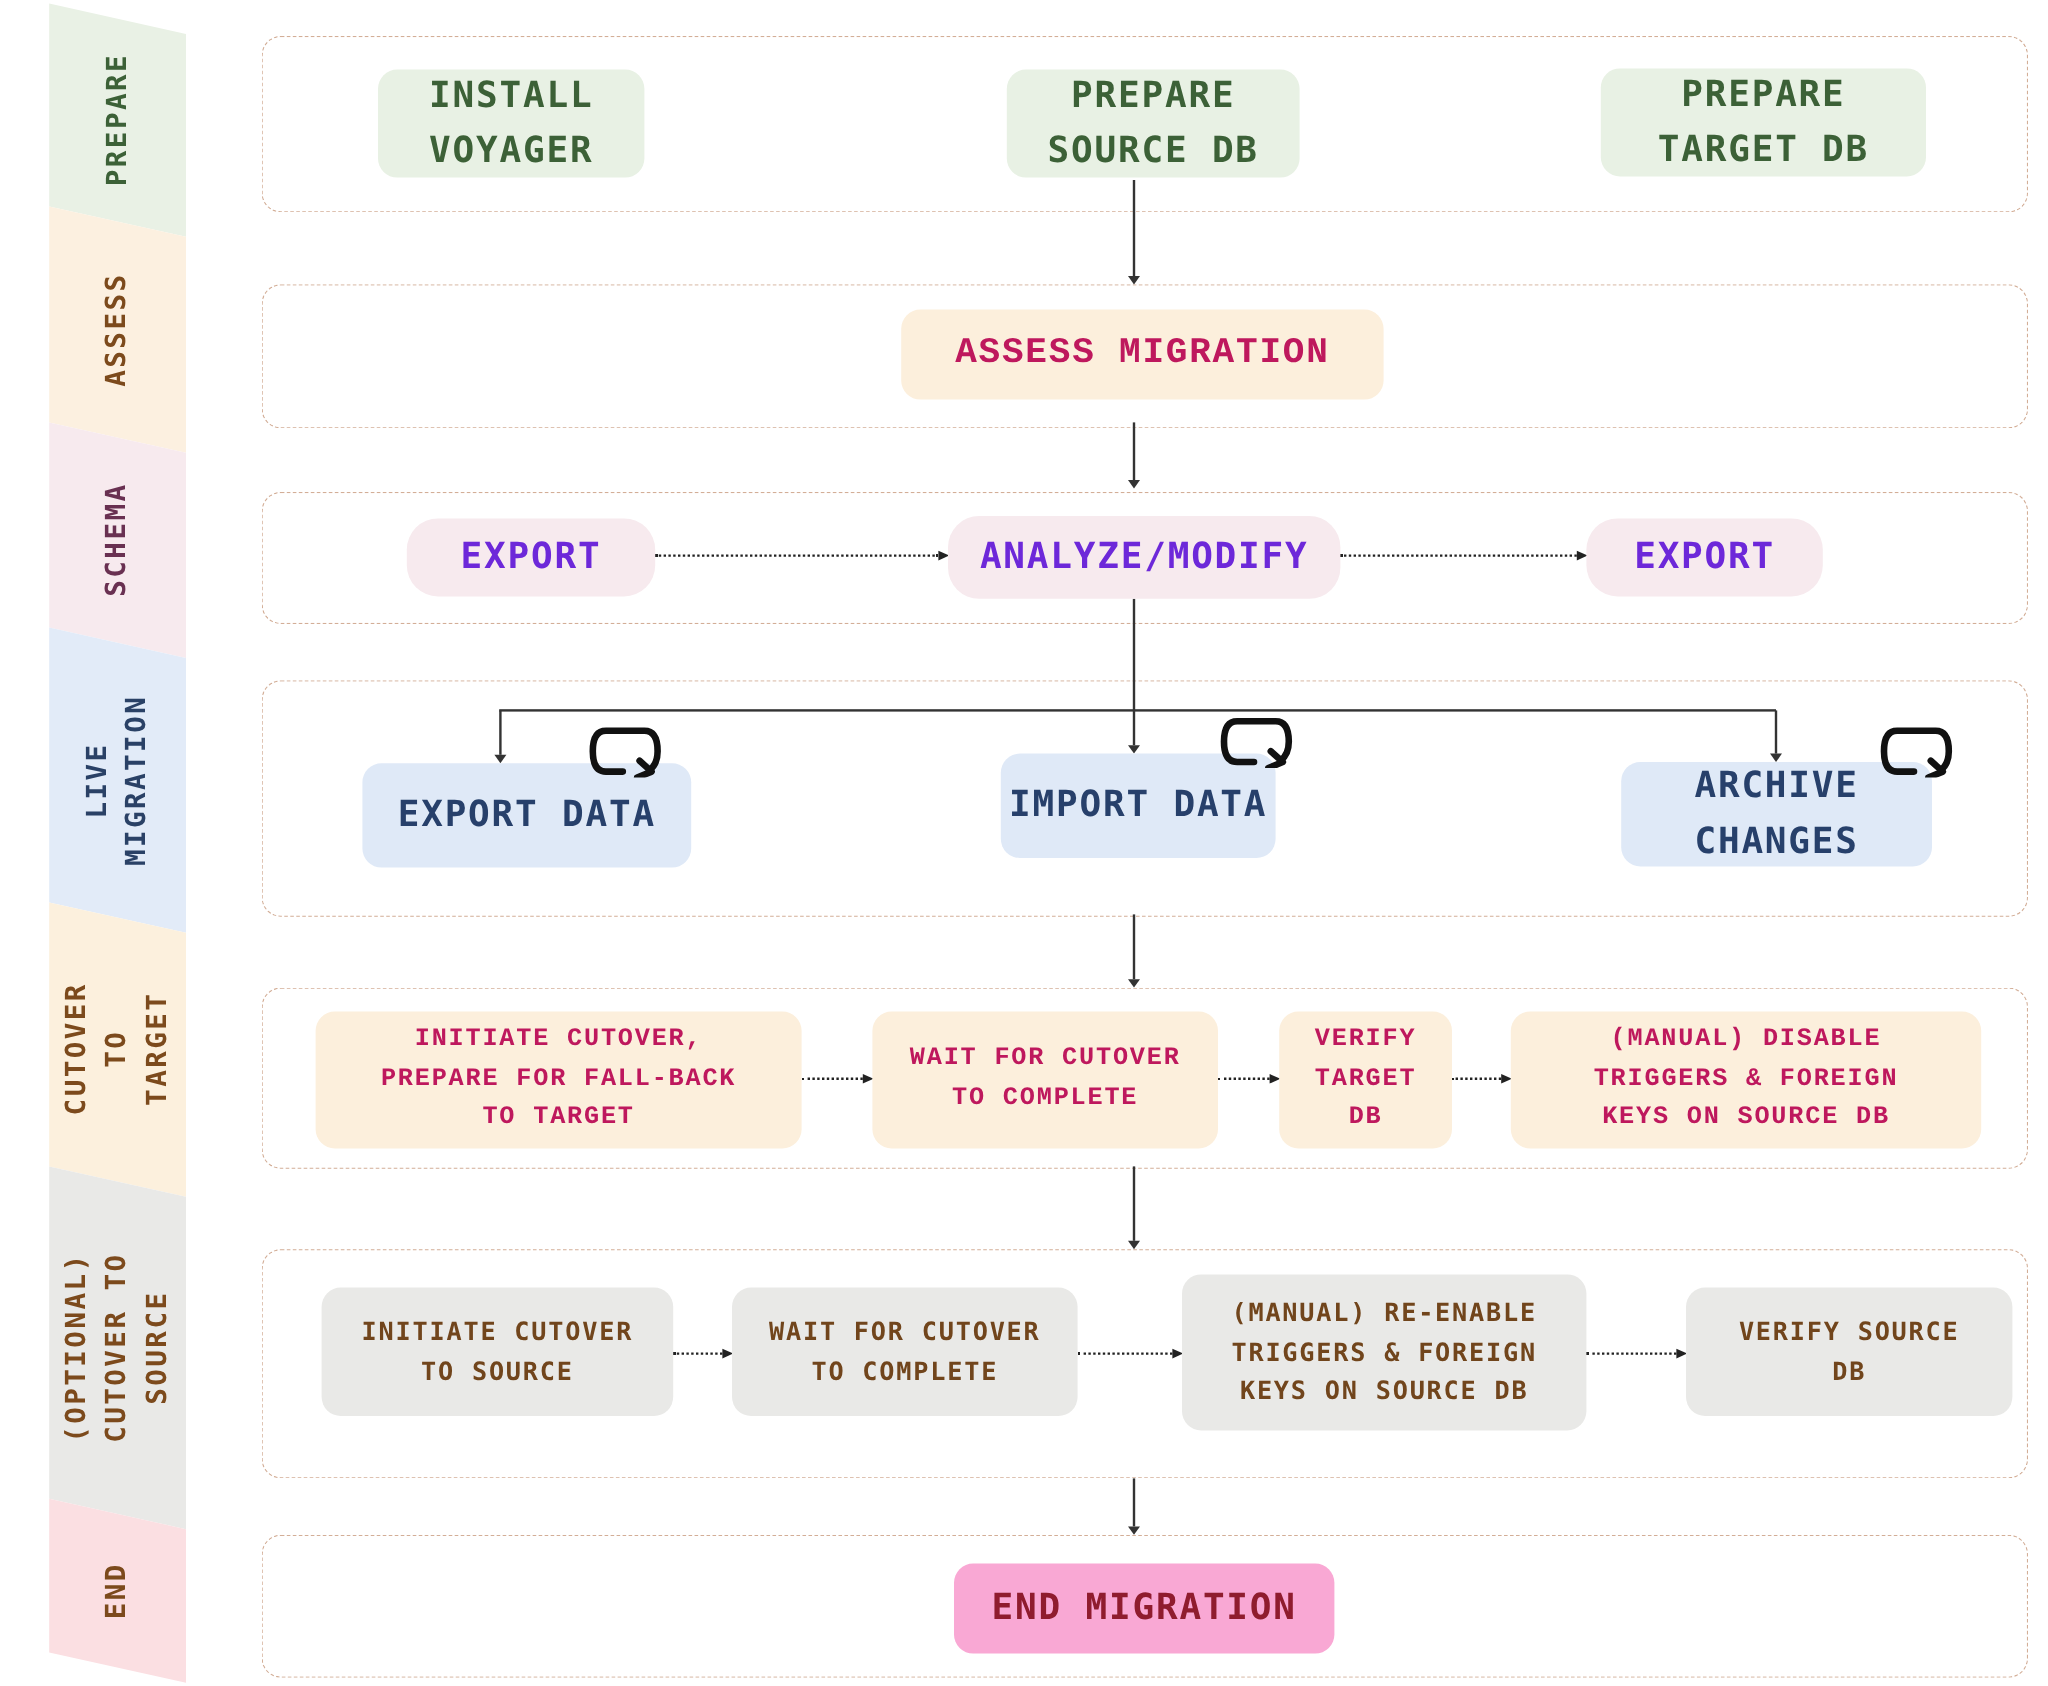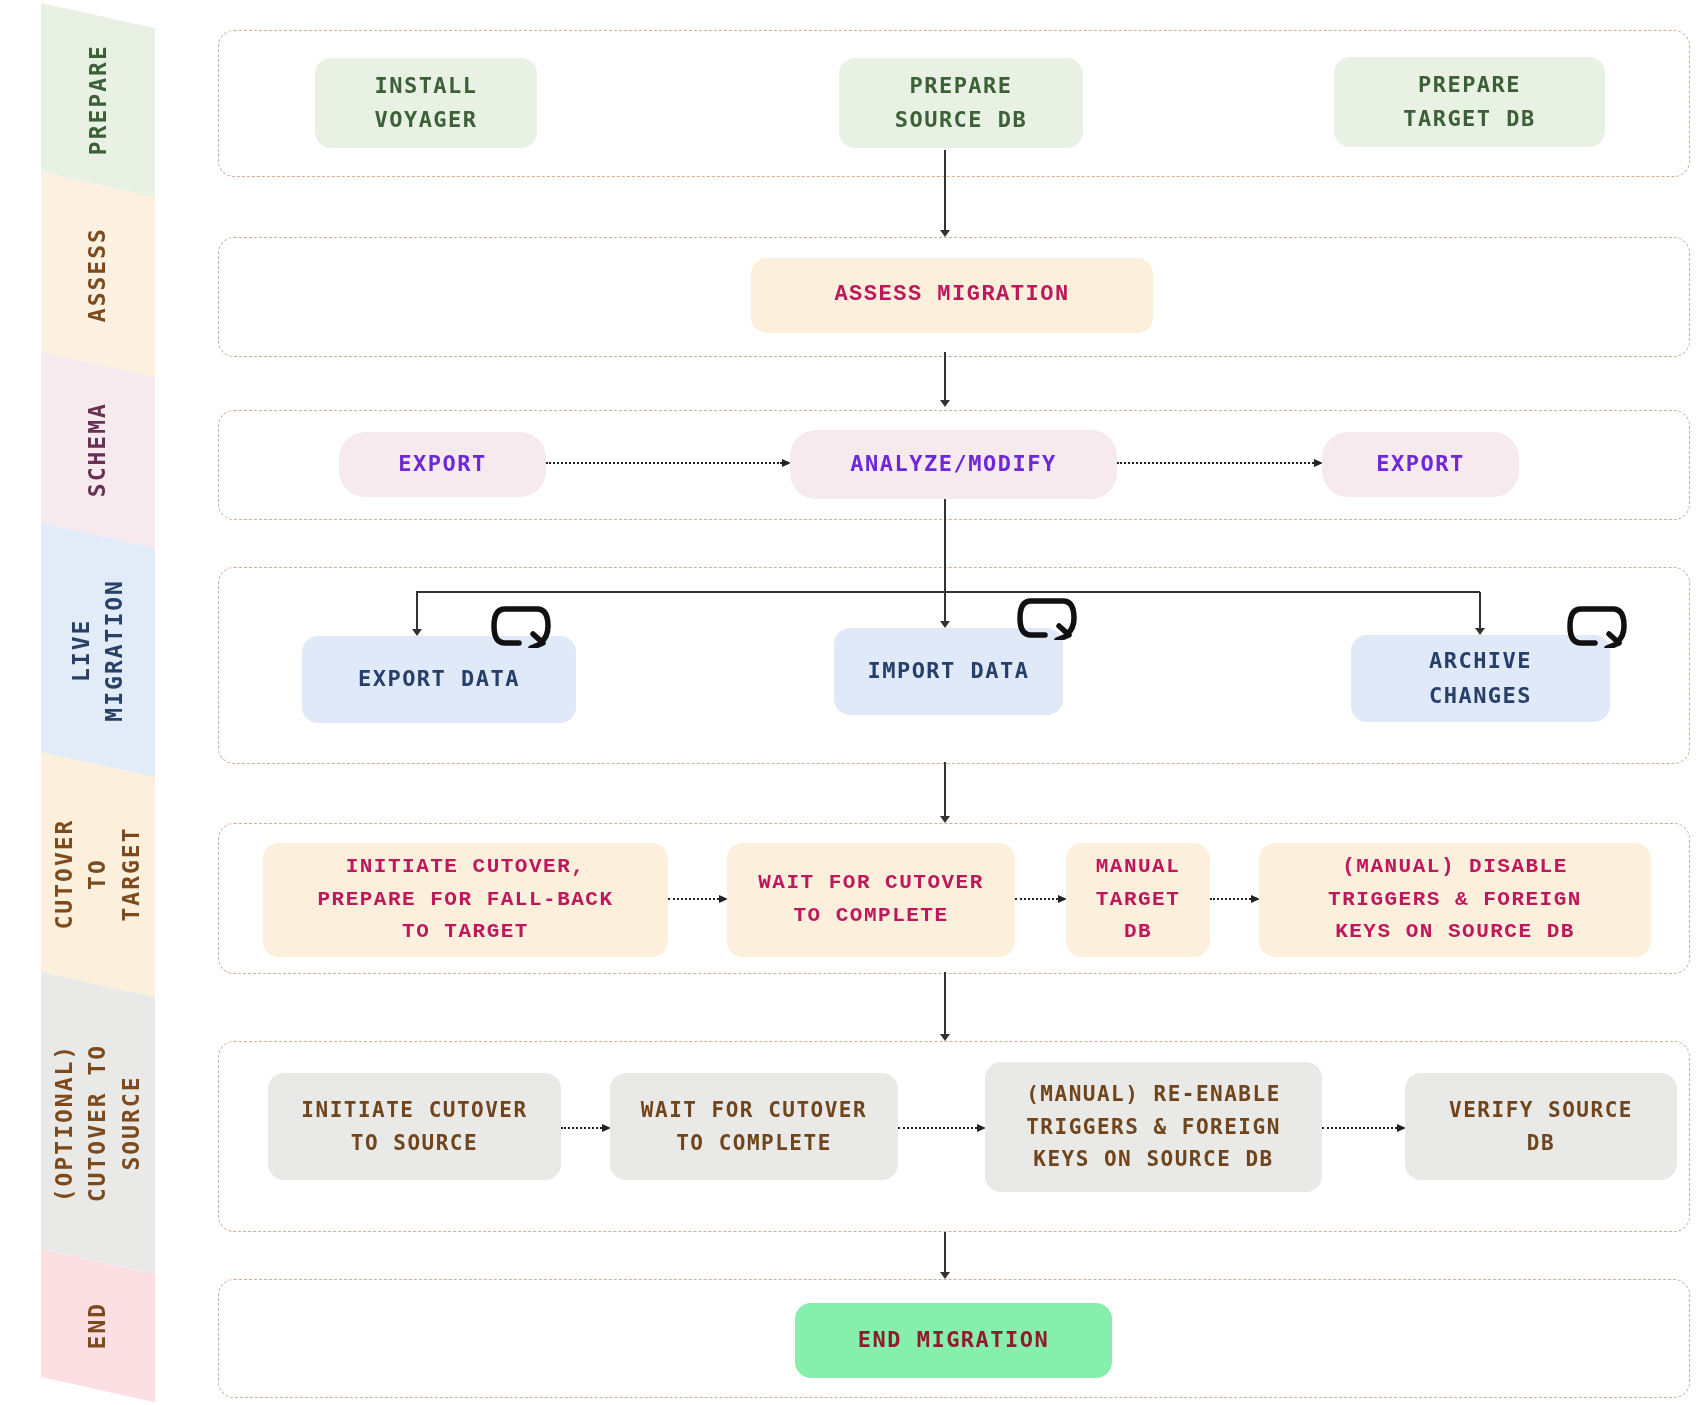--- a/index.html
+++ b/index.html
@@ -26,29 +26,29 @@
 
   
   .row{position:absolute;left:218px;width:1472px;border:1.5px dashed #d3ae97;
     border-radius:16px;box-sizing:border-box;background:#fff;}
   .r1{top:30px;height:147px;} .r2{top:237px;height:120px;} .r3{top:410px;height:110px;}
   .r4{top:567px;height:197px;} .r5{top:823px;height:151px;} .r6{top:1041px;height:191px;}
   .r7{top:1279px;height:119px;}
 
   
   .node{position:absolute;border-radius:16px;display:flex;align-items:center;justify-content:center;
-    text-align:center;white-space:pre-line;font-weight:bold;font-size:22px;letter-spacing:1.5px;
+    text-align:center;white-space:pre-line;font-weight:bold;font-size:30px;letter-spacing:1.5px;
     line-height:1.55;z-index:3;}
   .sm{font-size:21px;}
   .c-green{background:#e8f1e4;color:#3c6137;}
   .c-cream{background:#fcefdc;color:#be185d;font-family:Liberation Mono, monospace;}
   .c-pink {background:#f7eaee;color:#6d28d9;border-radius:26px;}
   .c-blue {background:#dfe9f7;color:#27406b;}
   .c-gray {background:#e9e9e7;color:#71451c;}
-  .c-red  {background:#86efac;color:#8f1c2e;}
+  .c-red  {background:#f9a8d4;color:#8f1c2e;}
 
   
   .vline{position:absolute;width:2px;background:#333;z-index:2;}
   .vhead::after{content:'';position:absolute;left:50%;transform:translateX(-50%);bottom:-7px;
     border:5px solid transparent;border-top:7px solid #333;border-bottom:0;}
   .hline{position:absolute;height:2px;background:#333;z-index:2;}
 
   
   .dline{position:absolute;height:0;border-top:2.5px dotted #222;z-index:2;}
   .dline::after{content:'';position:absolute;right:-9px;top:-5.5px;
@@ -167,21 +167,21 @@
   <svg class="loop" style="left:1566px;top:604px" width="62" height="44" viewBox="0 0 62 44">
     <path d="M 29 39 H 15 Q 4 39 4 22 Q 4 5 15 5 H 47 Q 58 5 58 22 Q 58 33 51 38" fill="none" stroke="#111" stroke-width="5.5" stroke-linecap="round"></path>
     <path d="M 43 30 L 53 39 L 41 44" fill="none" stroke="#111" stroke-width="5.5" stroke-linecap="round" stroke-linejoin="round"></path>
   </svg>
 
   <div class="node c-cream sm" style="left:263px;top:843px;width:405px;height:114px">INITIATE CUTOVER,
 PREPARE FOR FALL-BACK
 TO TARGET</div>
   <div class="node c-cream sm" style="left:727px;top:843px;width:288px;height:114px">WAIT FOR CUTOVER
 TO COMPLETE</div>
-  <div class="node c-cream sm" style="left:1066px;top:843px;width:144px;height:114px">MANUAL
+  <div class="node c-cream sm" style="left:1066px;top:843px;width:144px;height:114px">VERIFY
 TARGET
 DB</div>
   <div class="node c-cream sm" style="left:1259px;top:843px;width:392px;height:114px">(MANUAL) DISABLE
 TRIGGERS &amp; FOREIGN
 KEYS ON SOURCE DB</div>
 
   <div class="node c-gray sm" style="left:268px;top:1073px;width:293px;height:107px">INITIATE CUTOVER
 TO SOURCE</div>
   <div class="node c-gray sm" style="left:610px;top:1073px;width:288px;height:107px">WAIT FOR CUTOVER
 TO COMPLETE</div>

